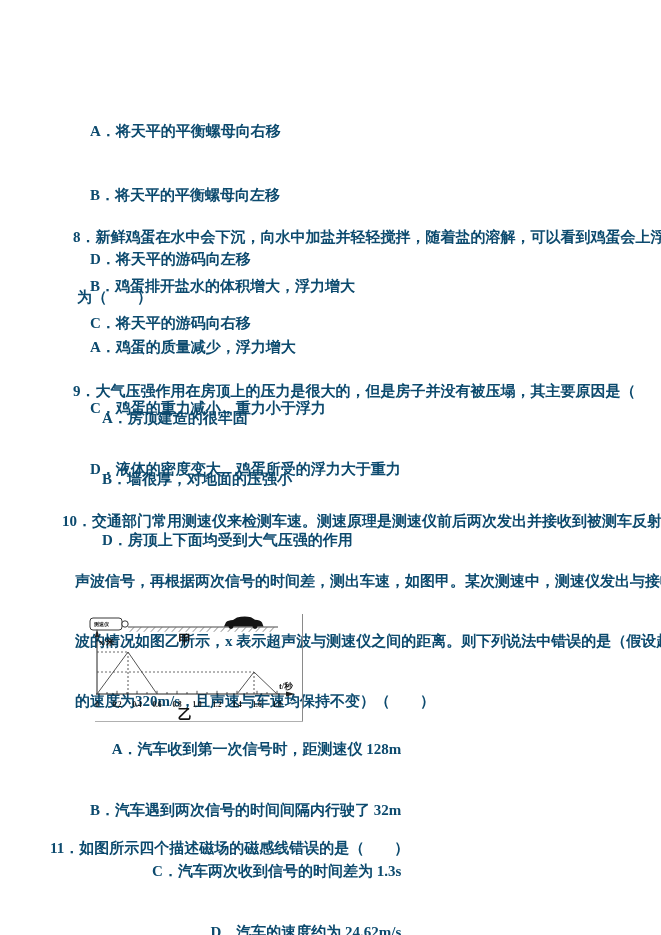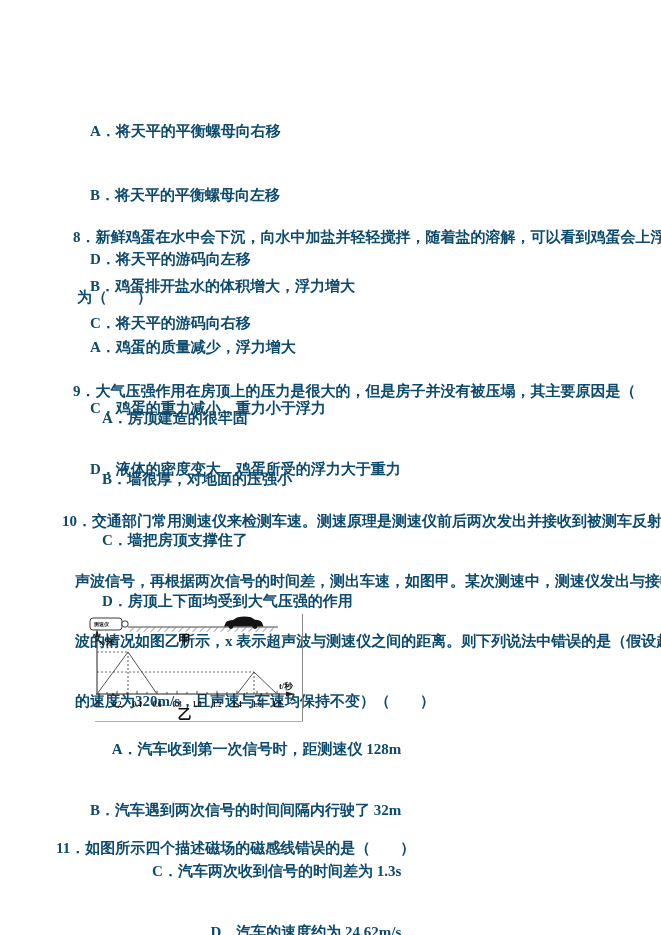--- a/index.html
+++ b/index.html
@@ -21,21 +21,21 @@
   #q9q .line { line-height:26px; }
   #q9o  { left:102px; top:371px; }
   #q9o .line { line-height:27px; }
   #q10q { left:62px; top:474px; }
   #q10q .line { line-height:26px; }
   #q10q .cont { padding-left:13px; }
   #fig  { left:88px; top:580px; width:215px; height:108px; }
   #fig svg { display:block; }
   #q10o { left:90px; top:702px; }
   #q10o .line { line-height:27px;text-align:right; }
-  #q11q { left:56px; top:801px; }
+  #q11q { left:50px; top:801px; }
   #q11q .line { line-height:26px; }
 </style>
 </head>
 <body>
 
 <div class="page">
 
   <div class="blk" id="q7o">
     <span class="line"><span>A．</span><span>将天平的平衡螺母向右移</span></span>
     <span class="line"><span>B．</span><span>将天平的平衡螺母向左移</span></span>
@@ -53,21 +53,20 @@
     <span class="line"><span>C．</span><span>鸡蛋的重力减小，重力小于浮力</span></span>
     <span class="line"><span>D．</span><span>液体的密度变大，鸡蛋所受的浮力大于重力</span></span>
   </div>
 
   <div class="blk" id="q9q">
     <span class="line"><span>9．</span><span>大气压强作用在房顶上的压力是很大的，但是房子并没有被压塌，其主要原因是（　　）</span></span>
   </div>
   <div class="blk" id="q9o">
     <span class="line"><span>A．</span><span>房顶建造的很牢固</span></span>
     <span class="line"><span>B．</span><span>墙很厚，对地面的压强小</span></span>
-    <span class="line"><span>C．</span><span>墙把房顶支撑住了</span></span>
     <span class="line"><span>D．</span><span>房顶上下面均受到大气压强的作用</span></span>
   </div>
 
   <div class="blk" id="q10q">
     <span class="line"><span>10．</span><span>交通部门常用测速仪来检测车速。测速原理是测速仪前后两次发出并接收到被测车反射回的超</span></span>
     <span class="line cont">声波信号，再根据两次信号的时间差，测出车速，如图甲。某次测速中，测速仪发出与接收超声</span>
     <span class="line cont">波的情况如图乙所示，x 表示超声波与测速仪之间的距离。则下列说法中错误的是（假设超声波</span>
     <span class="line cont">的速度为320m/s，且声速与车速均保持不变）（　　）</span>
   </div>
 

